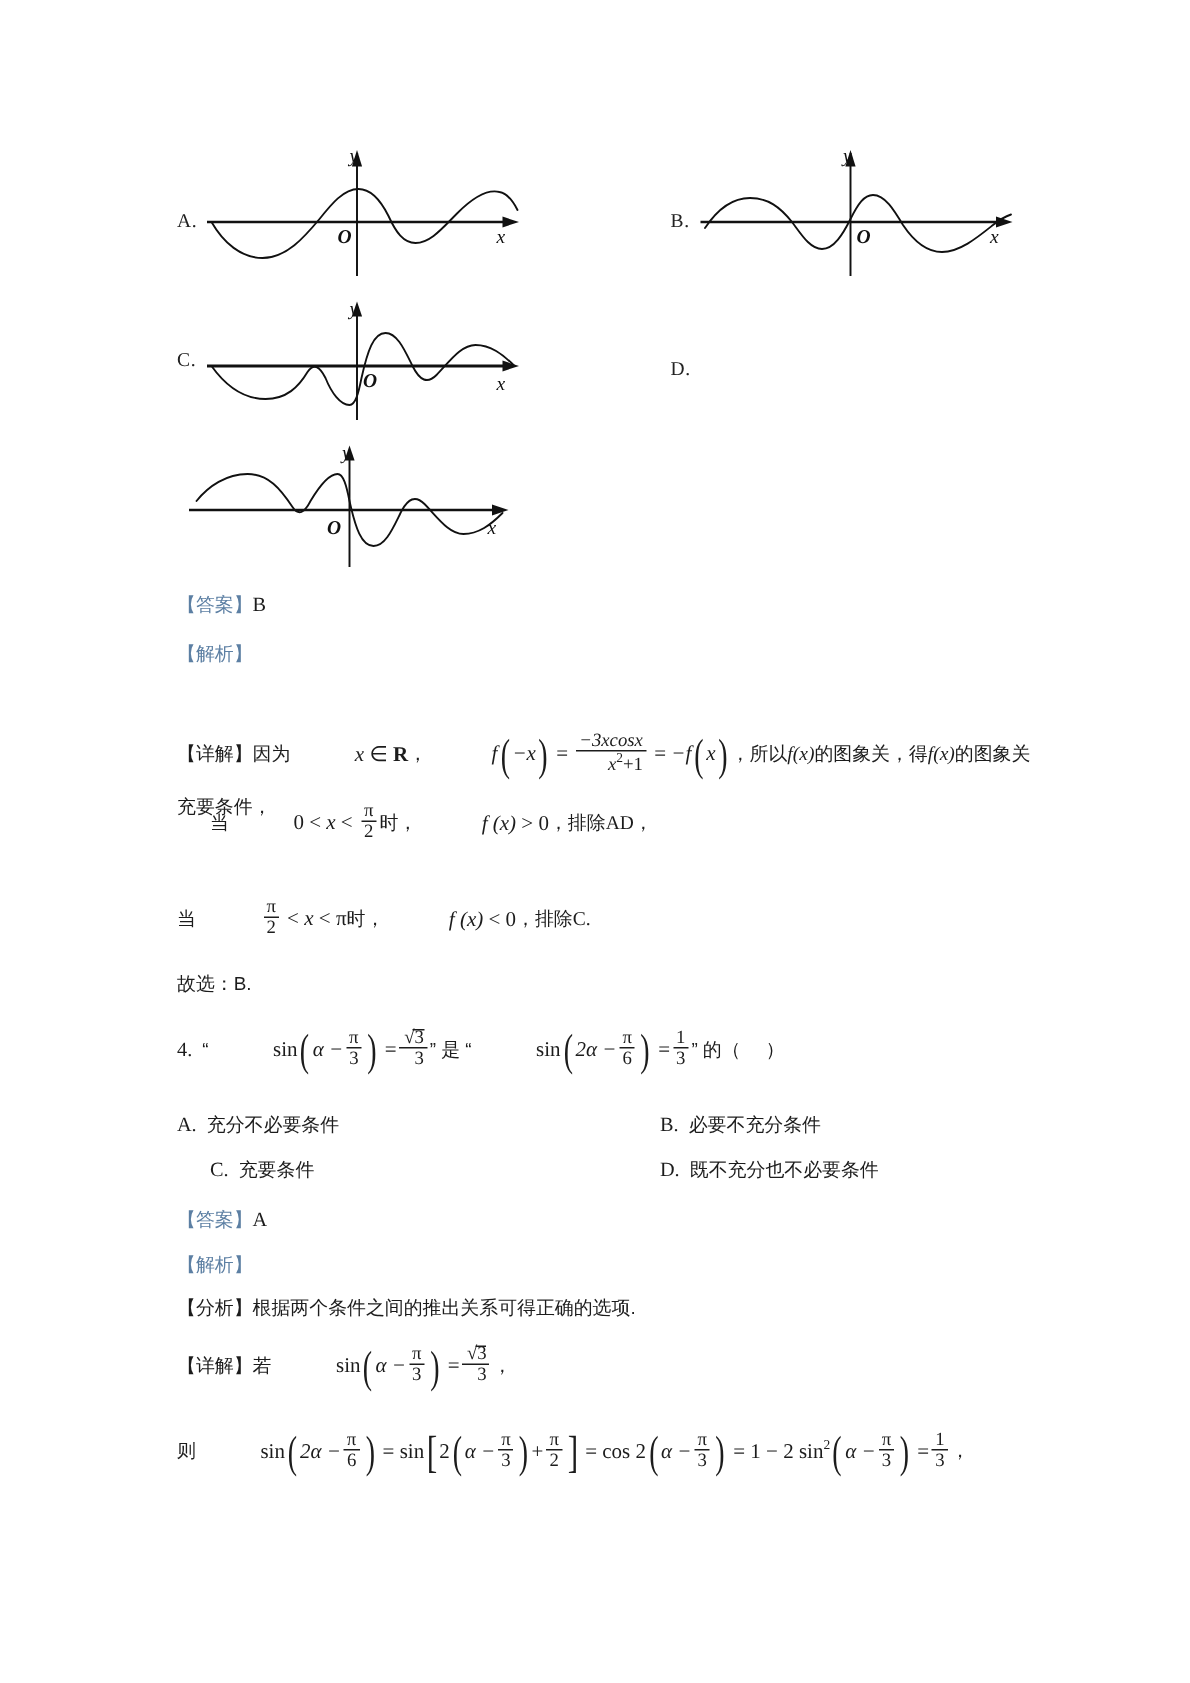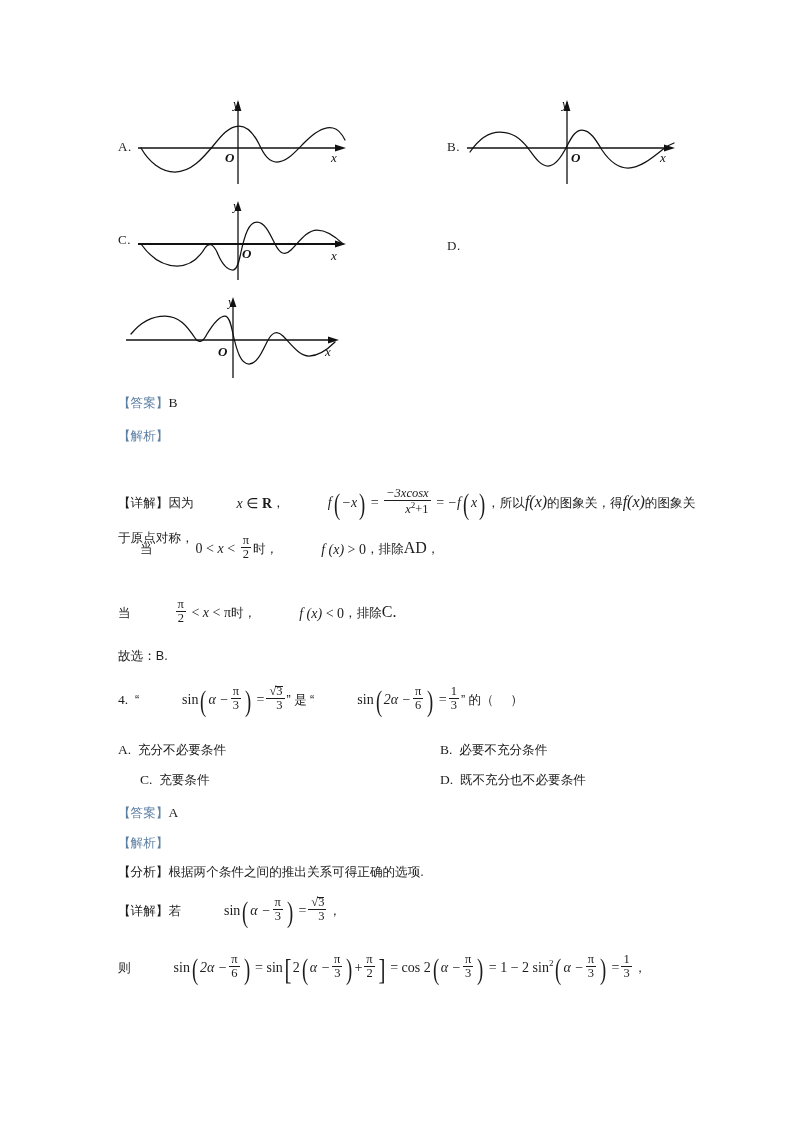--- a/index.html
+++ b/index.html
@@ -122,21 +122,21 @@
     display: inline-block;
     position: relative;
     padding-left: 1px;
   }
   .rad .bar {
     border-top: 1px solid #1c1c1c;
     position: absolute;
     left: 7px; right: 0; top: 1px;
     height: 0;
   }
-  .sm { font-size: 16px; font-family: Liberation Serif, serif; }
+  .sm { font-size: 13px; font-family: Liberation Serif, serif; }
 </style>
 </head>
 <body>
 
 <div class="page">
 
   <div class="opt-label" style="left:118px; top:139px;">A.</div>
   <div class="graph" style="left:135px; top:96px;">
     <svg width="215" height="92" viewBox="0 0 215 92">
 
@@ -231,21 +231,21 @@
       <span class="mr">=</span>
       <span class="frac">
         <span class="num mi">−3xcosx</span>
         <span class="den"><span class="mi">x</span><span class="sup">2</span><span class="mr">+1</span></span>
       </span>
       <span class="mr">=</span>
       <span class="mi">−f</span><span class="paren">(</span><span class="mi">x</span><span class="paren">)</span></span><span class="cn">，所以</span><span class="mi sm">f(x)</span><span class="cn">的图象关，得</span><span class="mi sm">f(x)</span><span class="cn">的图象关</span>
   </div>
 
   <div class="line" style="left:118px; top:530px;">
-    <span class="cn">于原点对称，</span>
+    <span class="cn">充要条件，</span>
   </div>
 
   <div class="line" style="left:118px; top:536px;margin-left:22px;">
     <span class="cn">当</span><span class="math">
       <span class="mr">0 &lt;</span>
       <span class="mi">x</span>
       <span class="mr">&lt;</span>
       <span class="frac">
         <span class="num mr">π</span>
         <span class="den mr">2</span>

